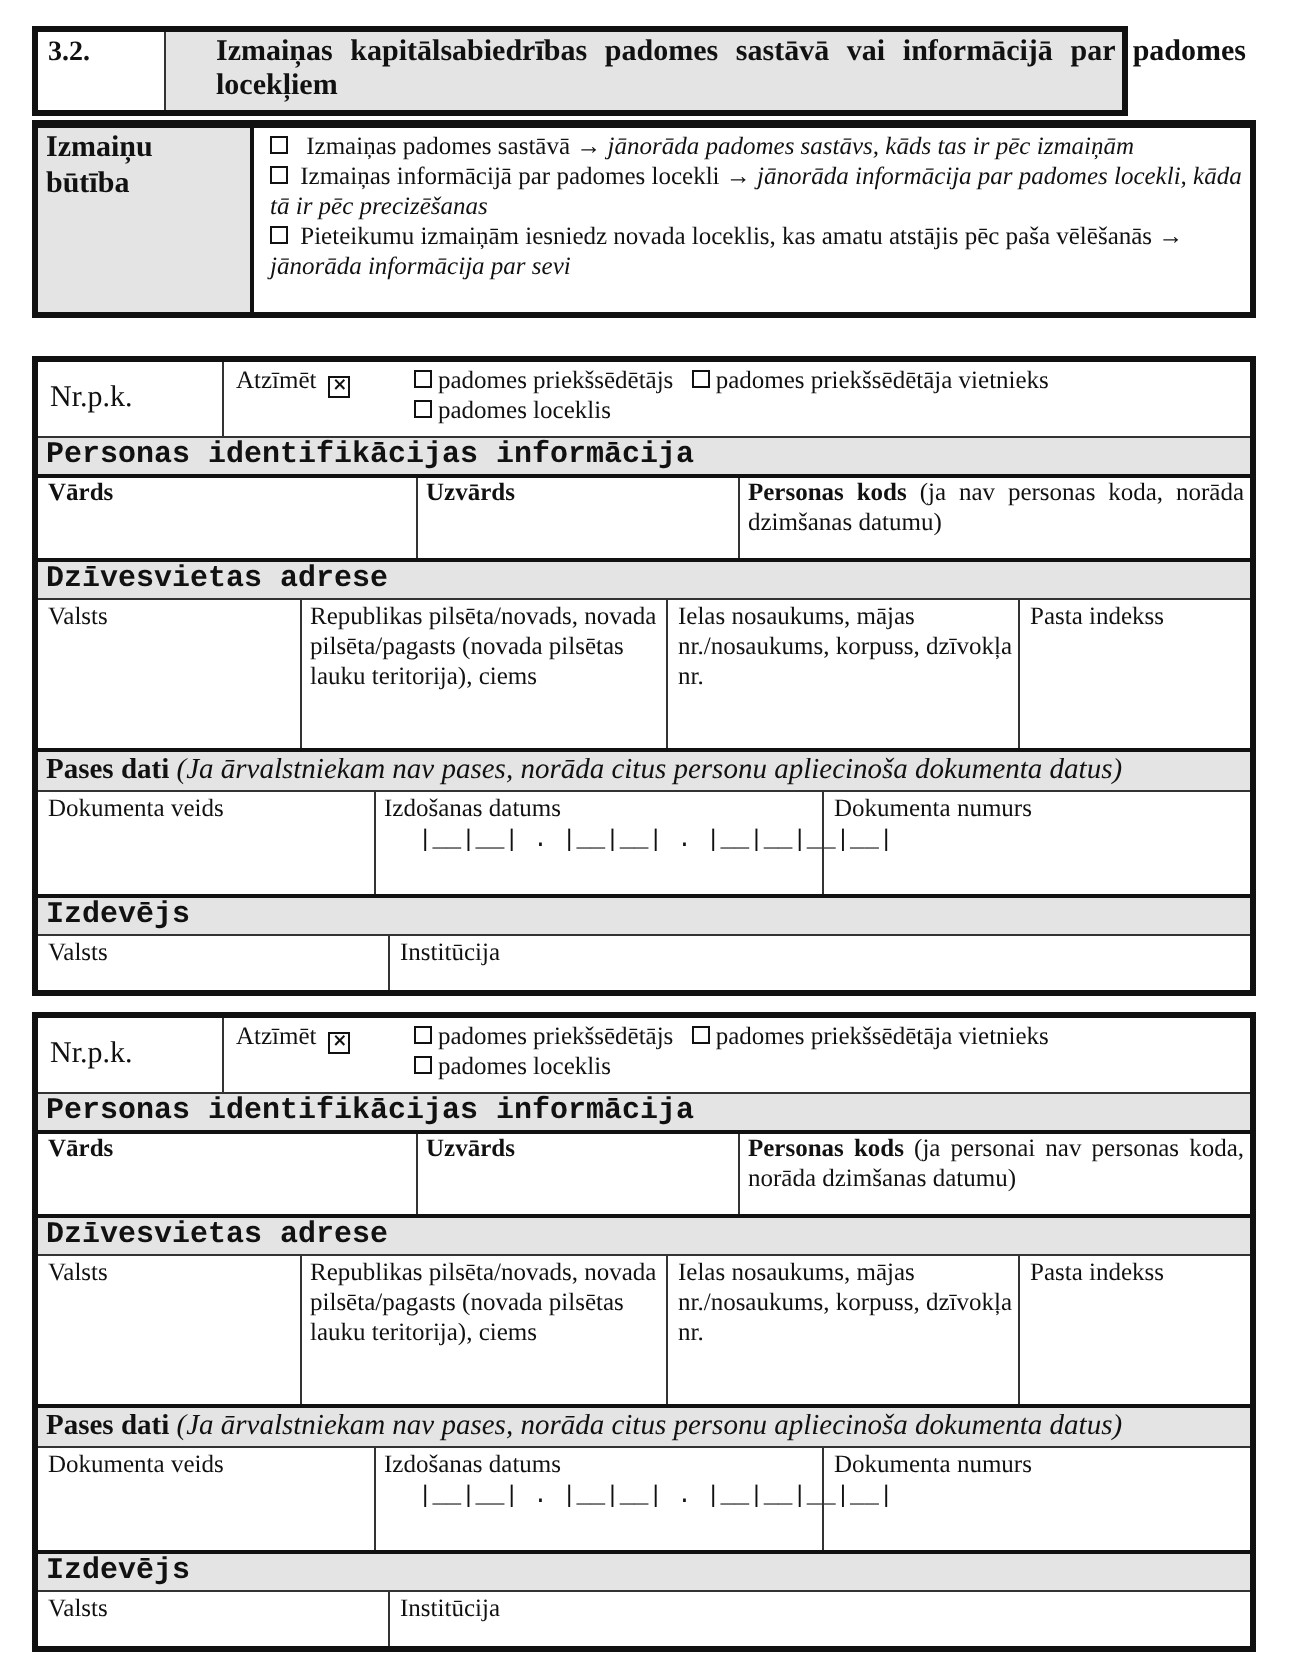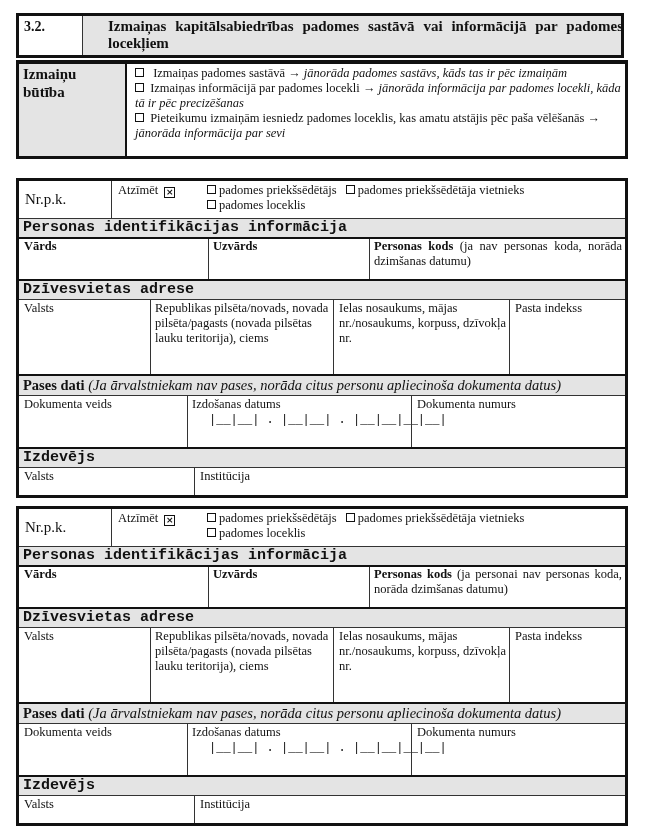--- a/index.html
+++ b/index.html
@@ -16,21 +16,21 @@
   .hthick { position:absolute; height:2px; background:#111; }
   .t12 { font-size:12.5px; line-height:15px; }
   .t13 { font-size:13.5px; line-height:16px; }
   .sec { font-size:15px; font-weight:bold; line-height:18px;font-family:Liberation Mono, monospace; }
   .date { font-family:Liberation Mono, monospace; font-size:12px; white-space:pre; }
   .small { font-size:9px;margin-top:20px; }
 </style>
 </head>
 <body>
 
-<div class="abs thick gray" style="left:16px;top:13px;width:608px;height:45px;">
+<div class="abs thick gray" style="left:16px;top:13px;width:548px;height:45px;">
   <div class="abs" style="left:0;top:0;width:64px;height:39px;background:#fff;border-right:1px solid #333;">
     <span class="abs b t13" style="left:5px;top:3px;font-size:14px;">3.2.</span>
   </div>
   <div class="abs b" style="left:89px;top:2px;width:515px;font-size:15px;line-height:17px;text-align:justify;">Izmaiņas kapitālsabiedrības padomes sastāvā vai informācijā par padomes locekļiem</div>
 </div>
 <div class="hthick" style="left:16px;top:60px;width:612px;height:2px;"></div>
 
 <div class="abs thick" style="left:16px;top:61px;width:612px;height:98px;">
   <div class="abs gray" style="left:0;top:0;width:108px;height:92px;border-right:2px solid #111;">
     <div class="abs b" style="left:4px;top:1px;width:90px;font-size:15px;line-height:18px;">Izmaiņu būtība</div>
@@ -41,21 +41,21 @@
       <span style="margin-left:3px;">Izmaiņas padomes sastāvā →</span>
       <span class="i">jānorāda padomes sastāvs, kāds tas ir pēc izmaiņām</span>
     </div>
     <div>
       <span class="cb"></span>
       <span>Izmaiņas informācijā par padomes locekli →</span>
       <span class="i">jānorāda informācija par padomes locekli, kāda tā ir pēc precizēšanas</span>
     </div>
     <div>
       <span class="cb"></span>
-      <span>Pieteikumu izmaiņām iesniedz padomes loceklis, kas amatu atstājis pēc paša vēlēšanās →</span>
+      <span>Pieteikumu izmaiņām iesniedz novada loceklis, kas amatu atstājis pēc paša vēlēšanās →</span>
       <span class="i">jānorāda informācija par sevi</span>
     </div>
   </div>
 </div>
 
 <div class="abs thick" style="left:16px;top:178px;width:612px;height:320px;">
 
   <div class="abs t13" style="left:6px;top:10px;font-size:15px;">Nr.p.k.</div>
   <div class="vline" style="left:92px;top:0;height:37px;"></div>
   <div class="abs t12" style="left:99px;top:2px;">

